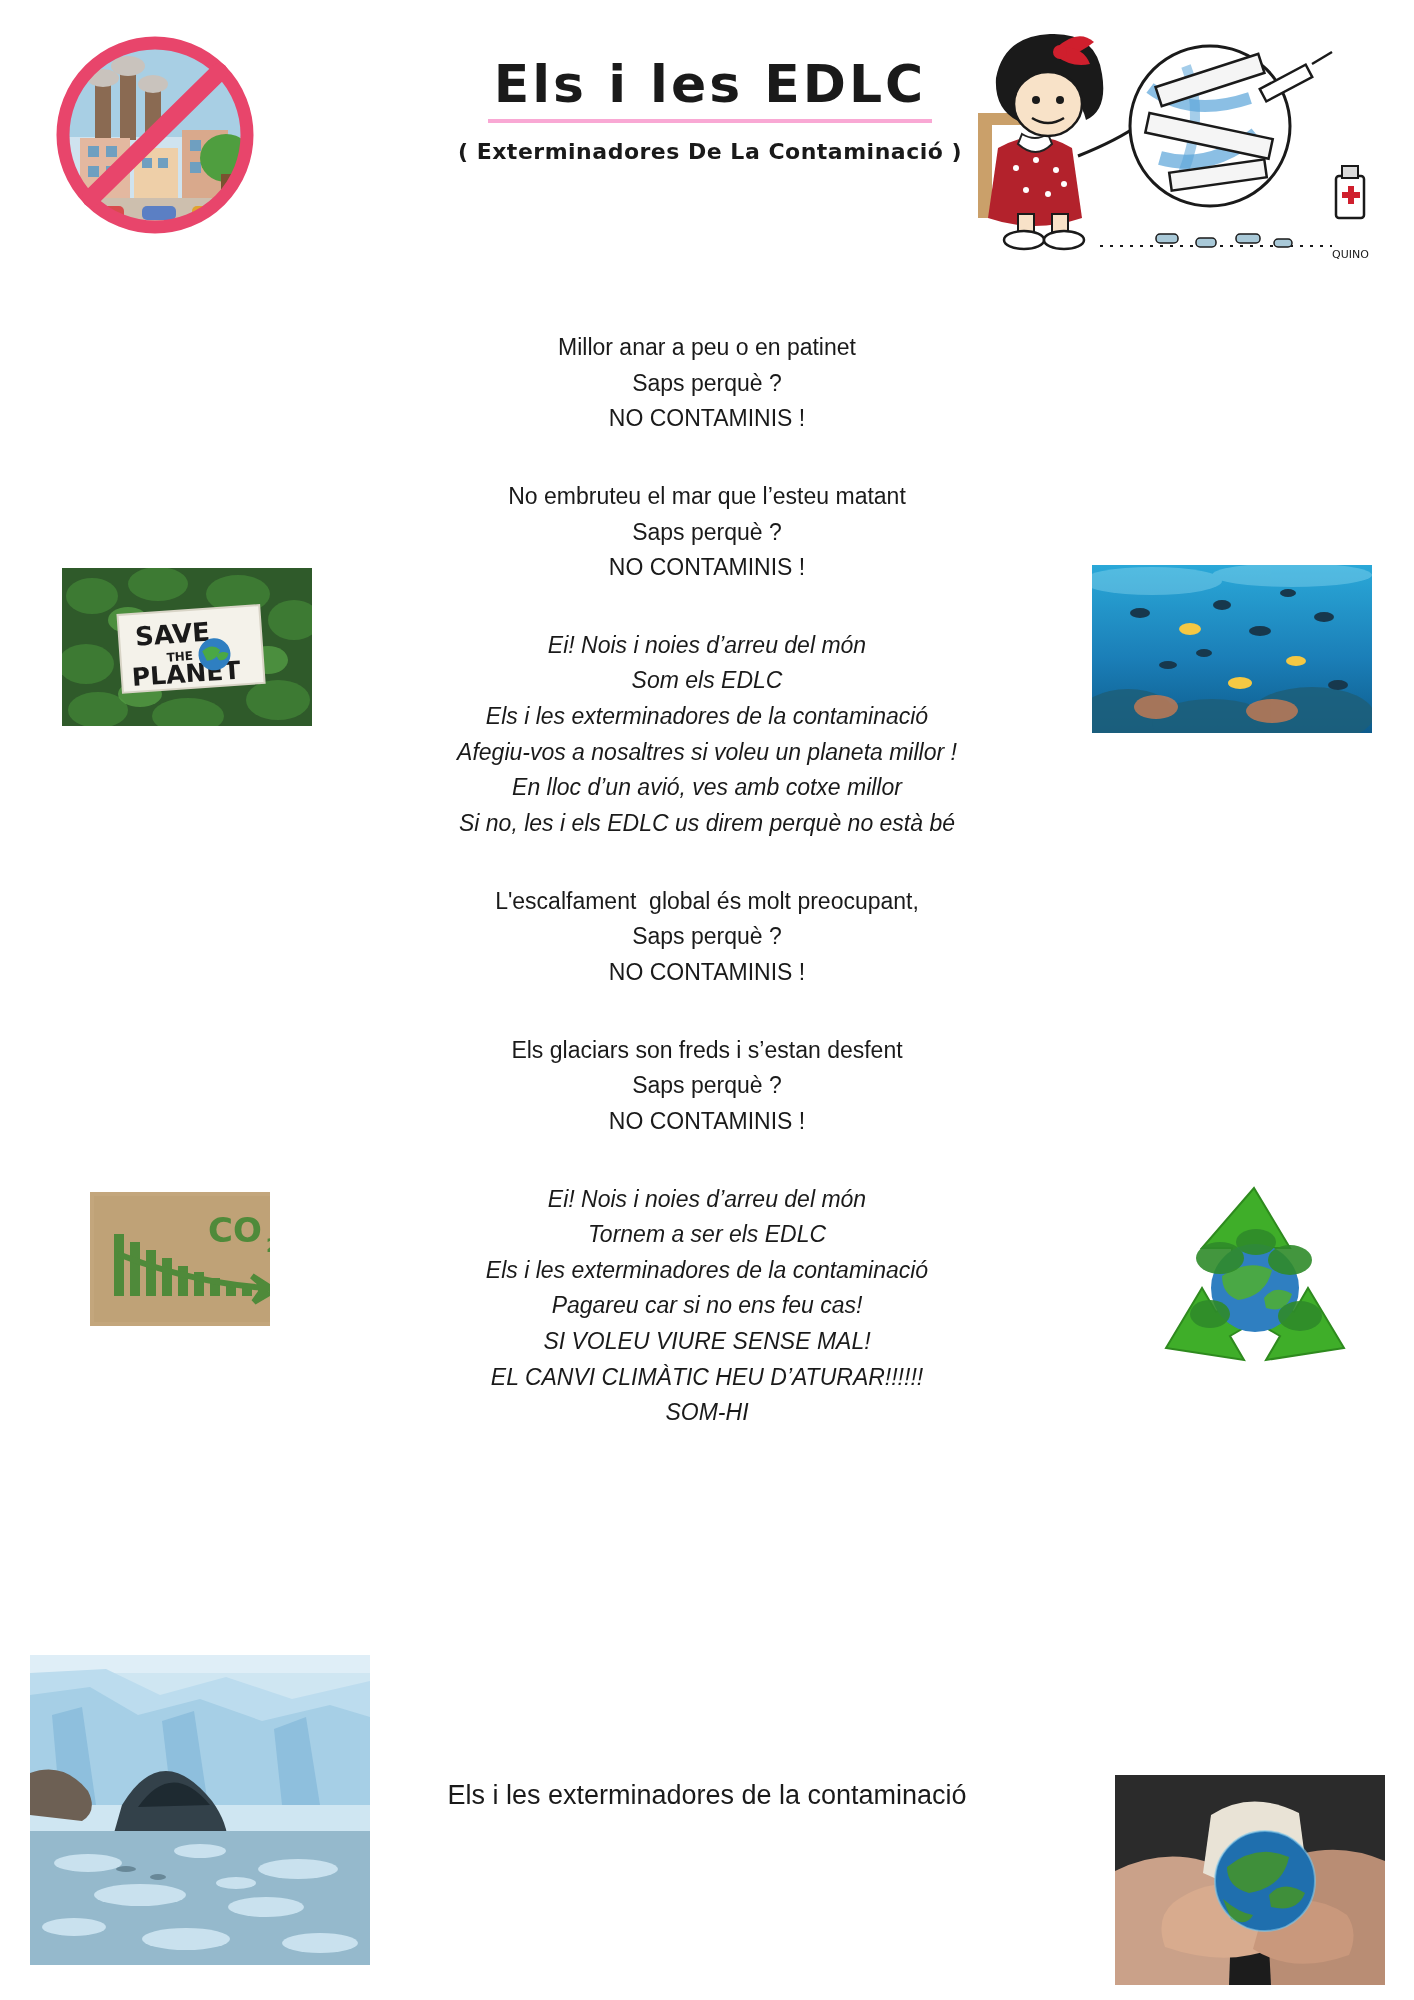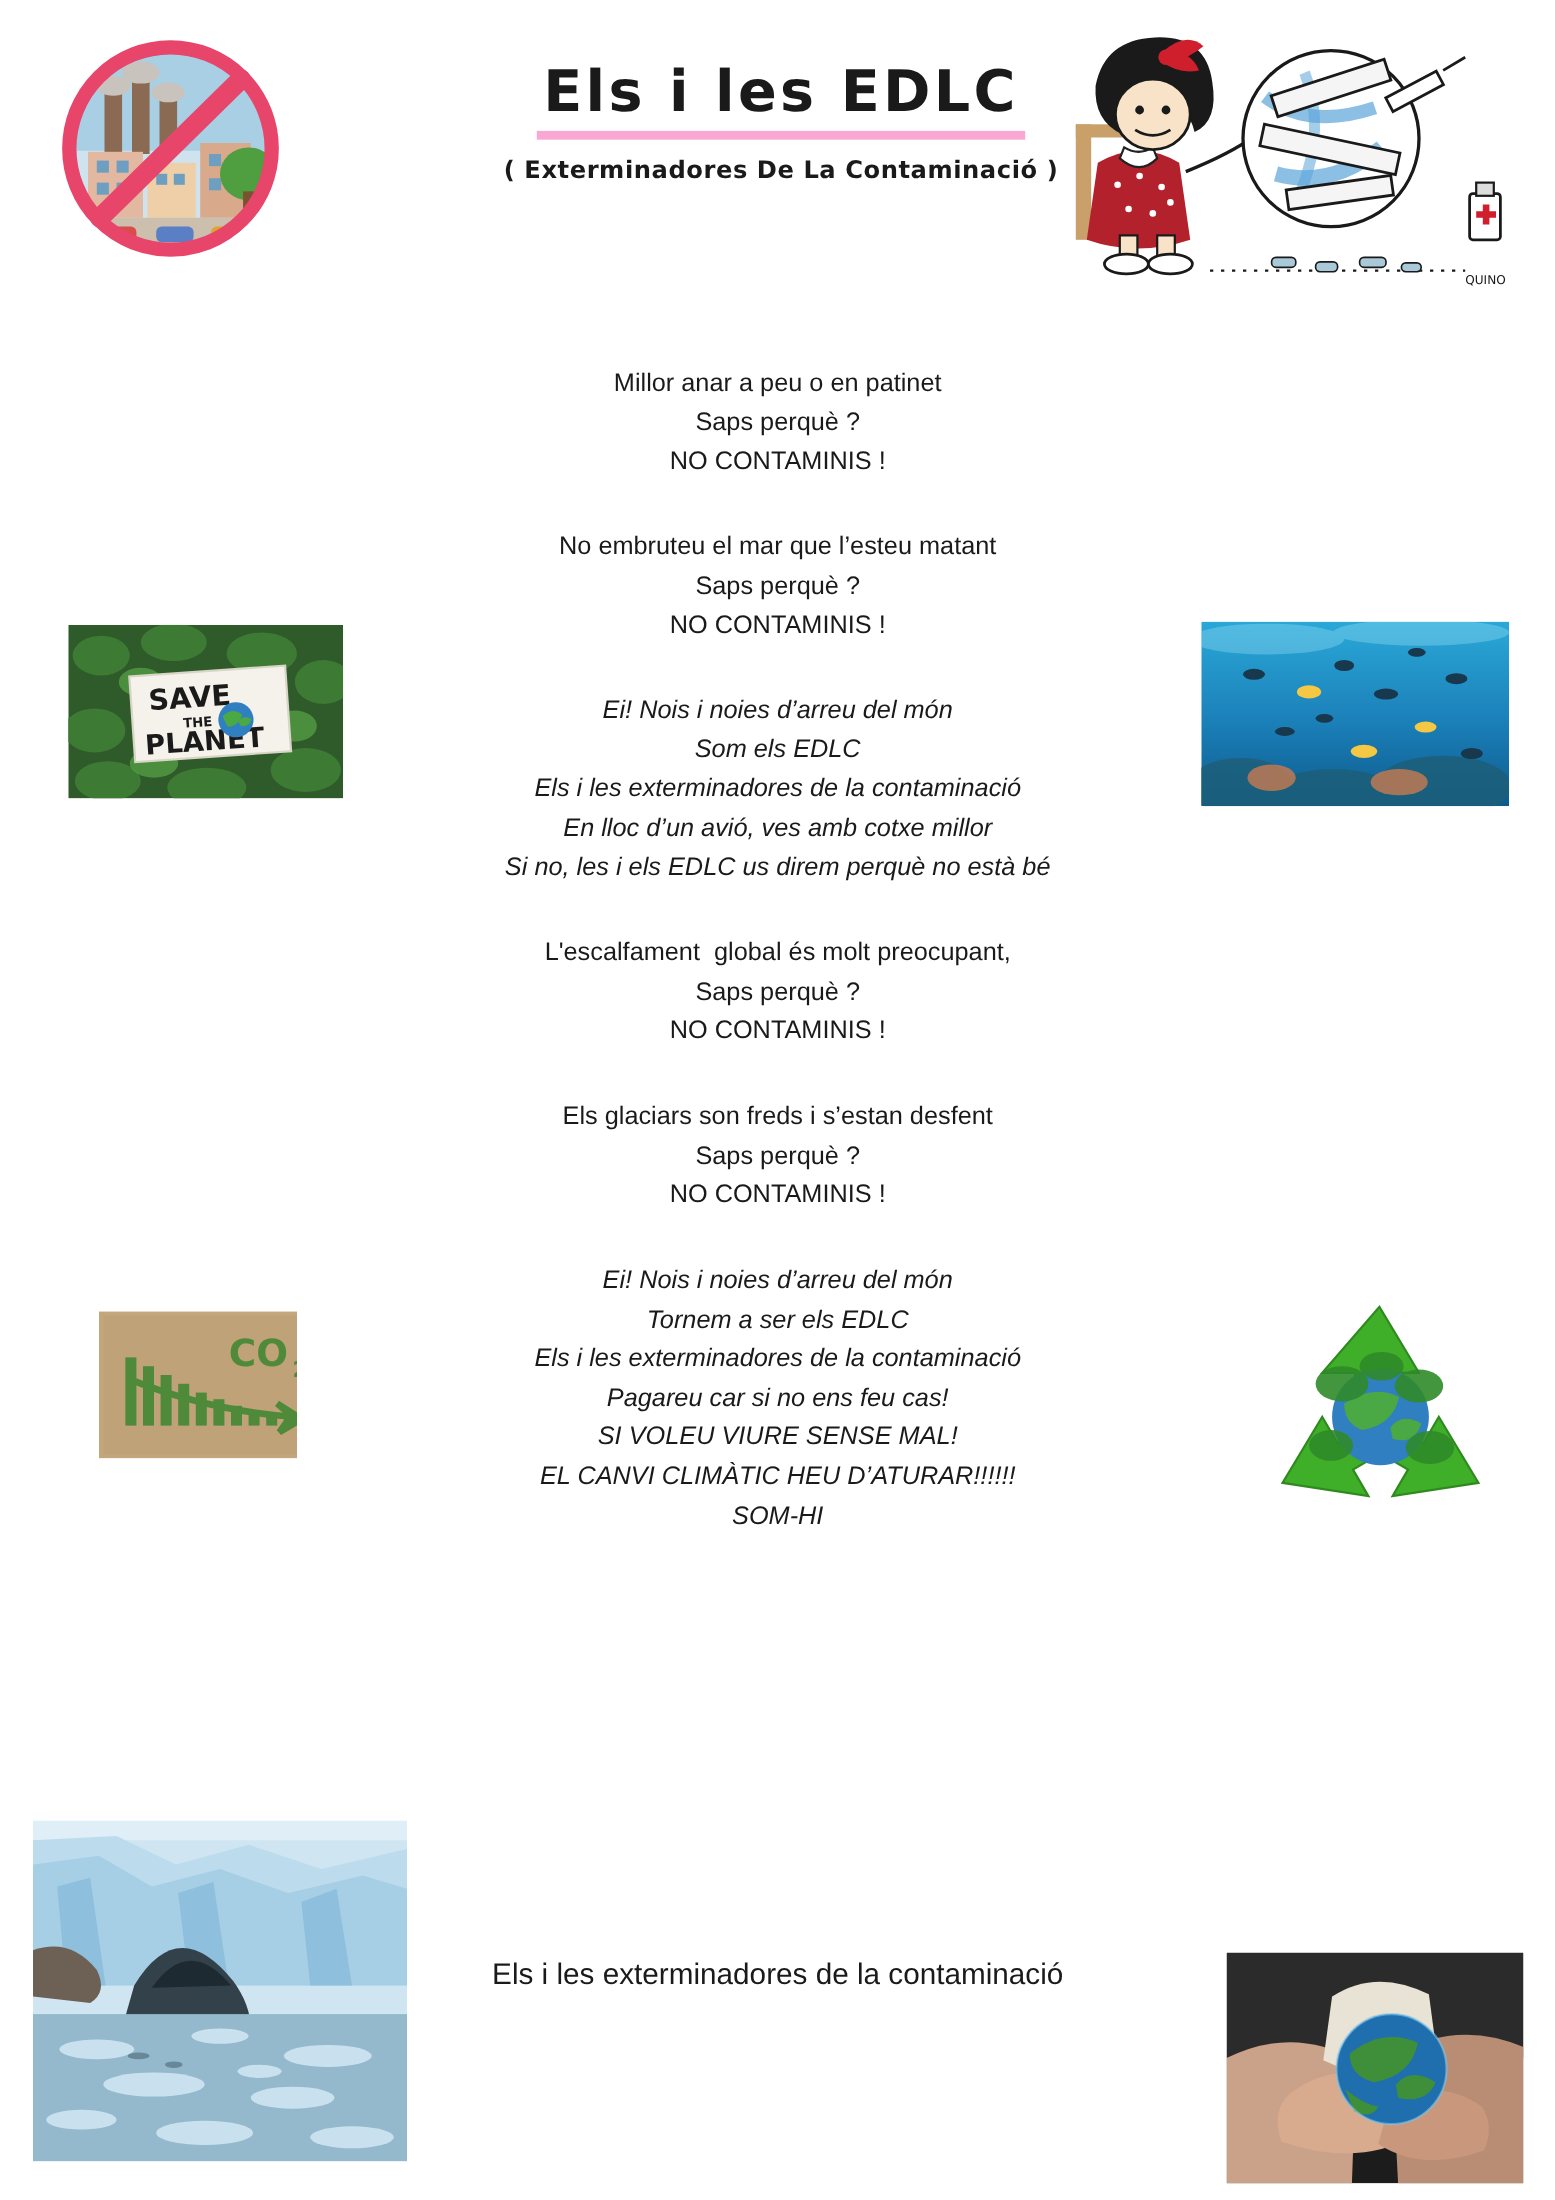--- a/index.html
+++ b/index.html
@@ -26,21 +26,21 @@
     left: 430px;
     top: 55px;
     width: 560px;
     text-align: center;
   }
   .main-title {
     font-family: "DejaVu Sans", sans-serif;
     font-weight: bold;
     font-size: 52px;
     letter-spacing: 3px;
-    border-bottom: 8px solid #f9a8d4;
+    border-bottom: 4px solid #f9a8d4;
     display: inline-block;
     padding: 0 6px 4px 6px;
     line-height: 1.15;
   }
   .subtitle {
     margin-top: 16px;
     font-family: "DejaVu Sans", sans-serif;
     font-weight: bold;
     font-size: 22px;
     letter-spacing: 0.5px;
@@ -417,20 +417,21 @@
   <div class="stanza">
     <div class="line">No embruteu el mar que l’esteu matant</div>
     <div class="line">Saps perquè ?</div>
     <div class="line">NO CONTAMINIS !</div>
   </div>
 
   <div class="stanza italic">
     <div class="line">Ei! Nois i noies d’arreu del món</div>
     <div class="line">Som els EDLC</div>
     <div class="line">Els i les exterminadores de la contaminació</div>
+    <div class="line">Afegiu-vos a nosaltres si voleu un planeta millor !</div>
     <div class="line">En lloc d’un avió, ves amb cotxe millor</div>
     <div class="line">Si no, les i els EDLC us direm perquè no està bé</div>
   </div>
 
   <div class="stanza">
     <div class="line">L'escalfament  global és molt preocupant,</div>
     <div class="line">Saps perquè ?</div>
     <div class="line">NO CONTAMINIS !</div>
   </div>
 

